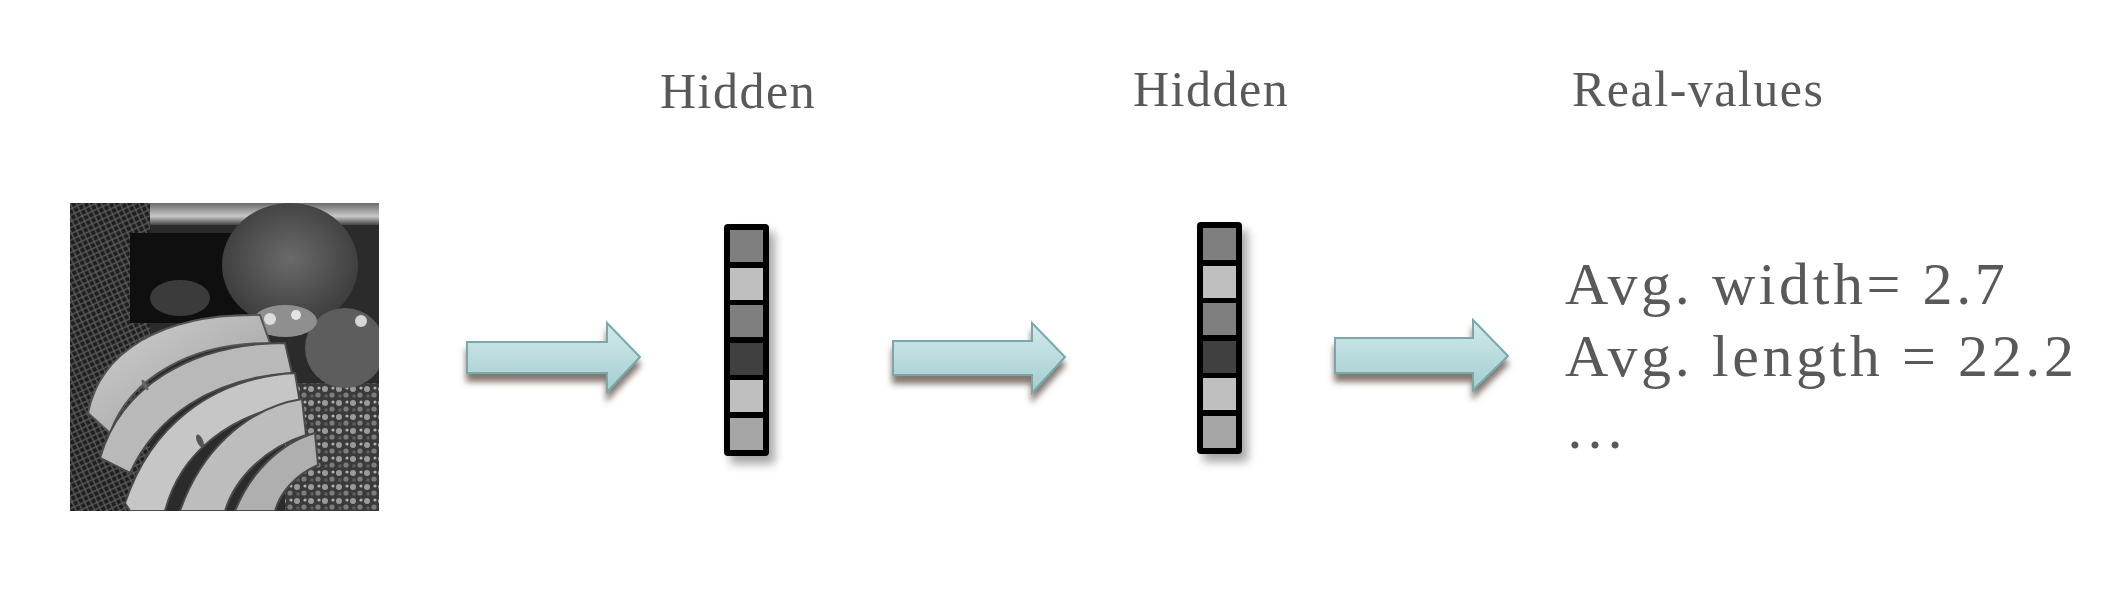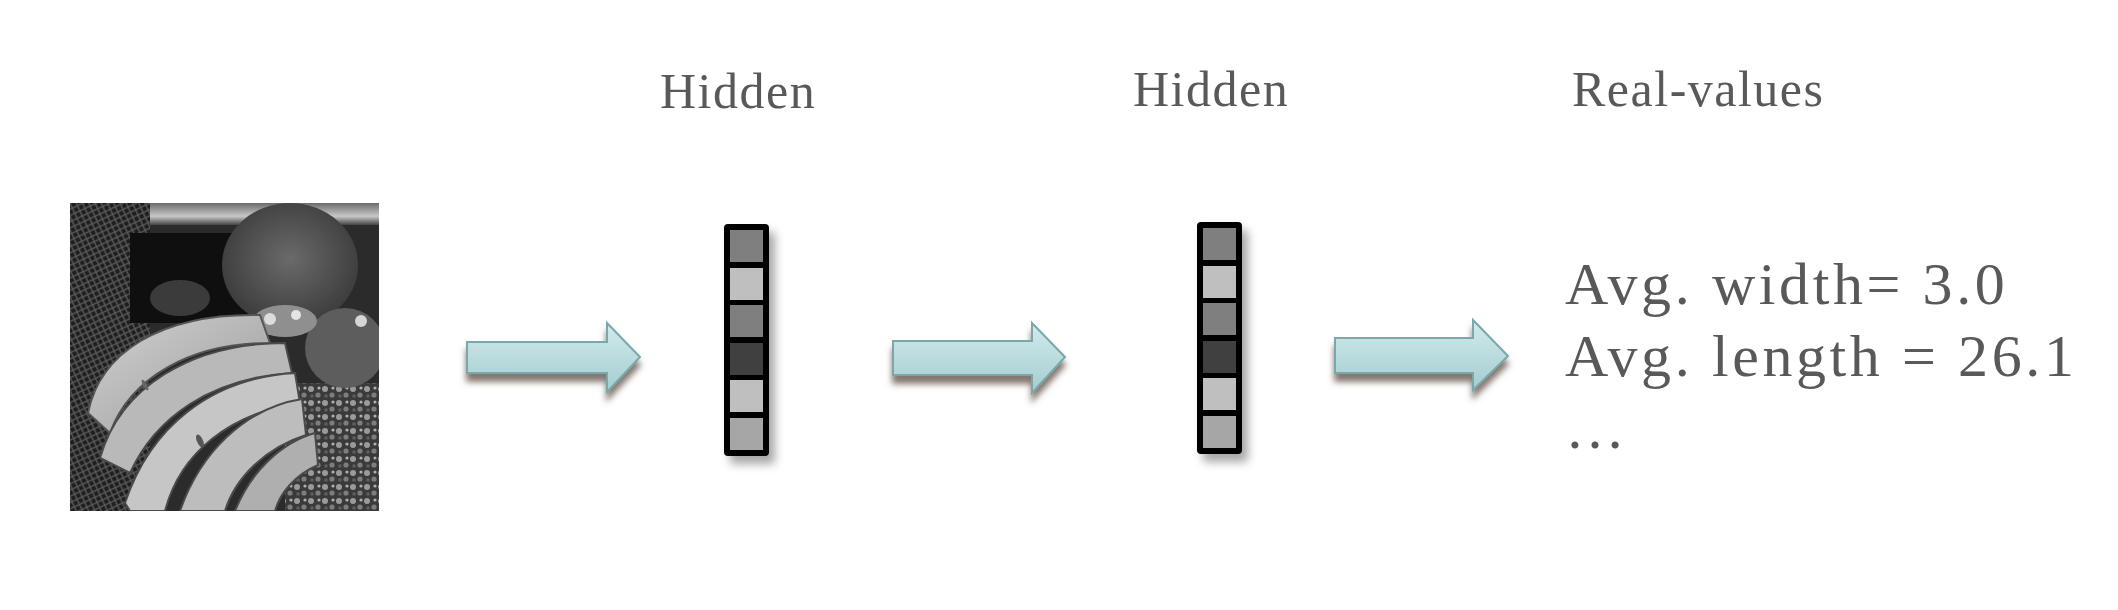--- a/index.html
+++ b/index.html
@@ -177,16 +177,16 @@
   <div class="unit" style="background:#404040"></div>
   <div class="unit" style="background:#bfbfbf"></div>
   <div class="unit" style="background:#a6a6a6"></div>
 </div>
 
 <svg class="arrow" style="left:1320px; top:310px;" width="210" height="100" viewBox="1320 310 210 100">
   <path d="M1335 338 L1473 338 L1473 320 L1508 356 L1473 390 L1473 373 L1335 373 Z" fill="url(#arrowGrad)" stroke="#7aa7aa" stroke-width="2" filter="url(#arrowShadow)"></path>
 </svg>
 
 <div class="output-text">
-  <div>Avg. width= 3.0</div>
-  <div>Avg. length = 26.1</div>
+  <div>Avg. width= 2.7</div>
+  <div>Avg. length = 22.2</div>
   <div>…</div>
 </div>
 
 </body></html>

